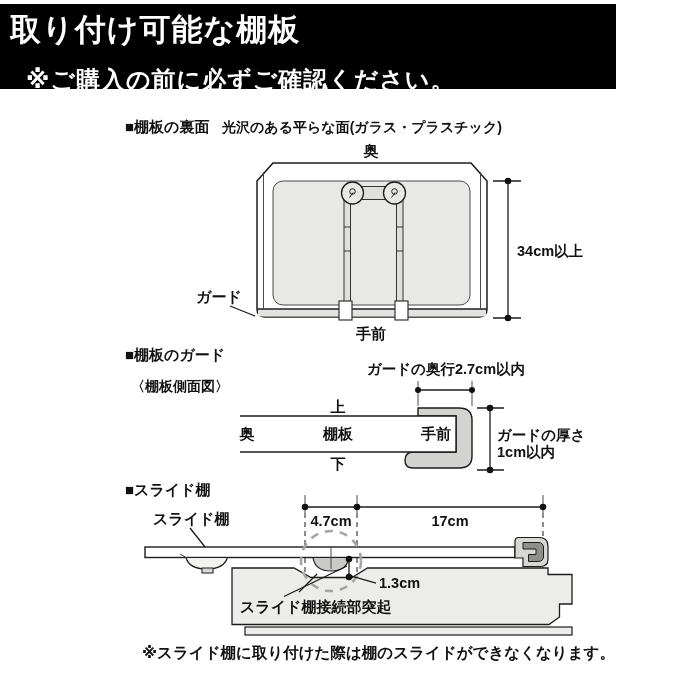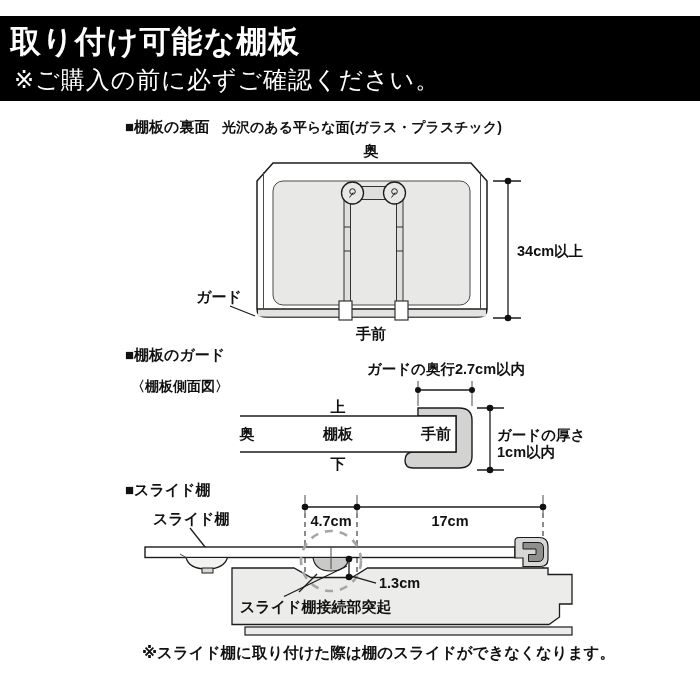--- a/index.html
+++ b/index.html
@@ -4,30 +4,30 @@
 <style>
   html,body{margin:0;padding:0;background:#fff;}
   .page{
     position:relative;
     width:700px;height:700px;
     background:#fff;
     overflow:hidden;
     font-family:"Liberation Sans","DejaVu Sans",sans-serif;
   }
   .hdr{
-    position:absolute;left:0;top:16px;width:700px;height:85px;
+    position:absolute;left:0;top:4px;width:616px;height:85px;
     background:#000;color:#fff;
     box-sizing:border-box;
     padding:7px 10px 16px 10px;
   }
   .hdr h1{
     margin:0;font-size:31px;line-height:38px;font-weight:bold;letter-spacing:1px;
   }
   .hdr p{
-    margin:4px;font-size:24px;line-height:30px;font-weight:normal;letter-spacing:1px;
+    margin:16px;font-size:24px;line-height:30px;font-weight:bold;letter-spacing:1px;
   }
   svg{position:absolute;left:0;top:85px;display:block;}
   text{fill:#111;}
   .h-bold{font-size:15px;font-weight:bold;}
   .t-desc{font-size:14px;font-weight:600;}
   .t-lbl{font-size:15px;font-weight:700;}
   .t-dim{font-size:14.5px;font-weight:700;}
   .t-note{font-size:15.5px;font-weight:bold;}
   .ln{stroke:#1c1c1c;stroke-width:1.3;fill:none;}
   .ln-thin{stroke:#4a4a4a;stroke-width:1;fill:none;}

